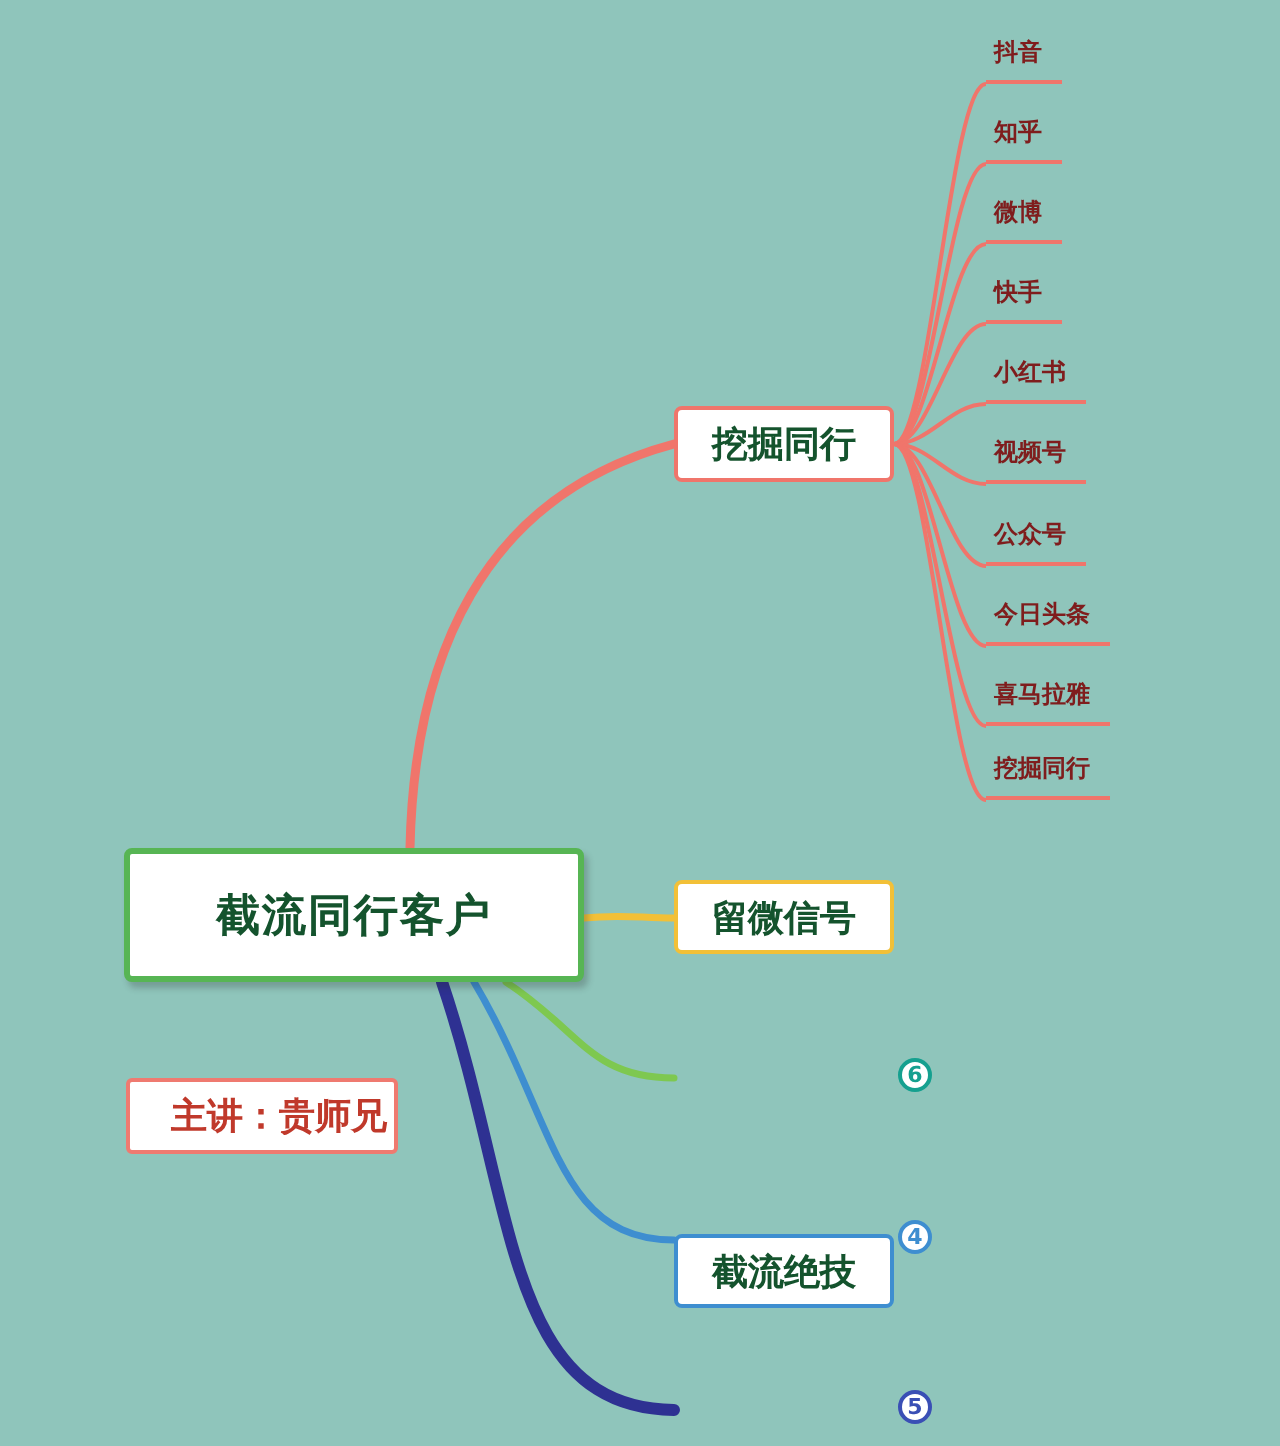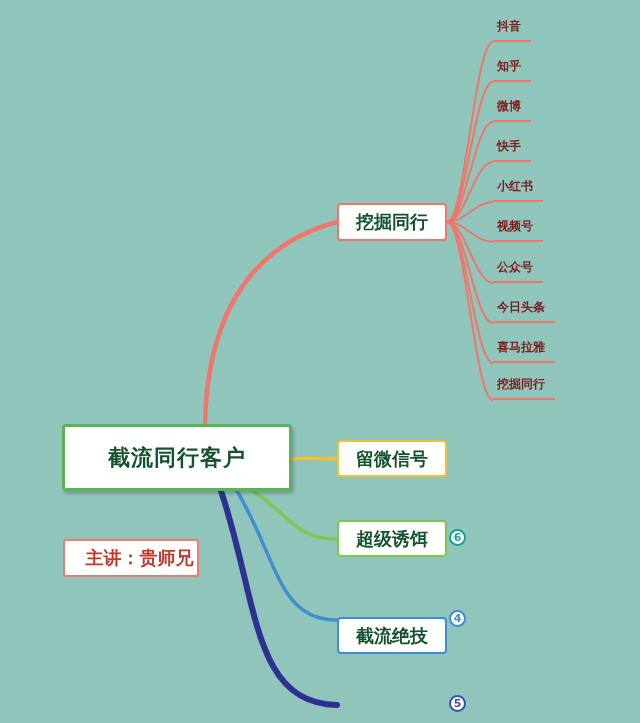--- a/index.html
+++ b/index.html
@@ -96,23 +96,20 @@
   <div class="node presenter">
     <span>主讲：贵师兄</span>
   </div>
 
   <div class="node branch branch-dig">
     <span>挖掘同行</span>
   </div>
   <div class="node branch branch-wechat">
     <span>留微信号</span>
   </div>
-  <div class="node branch branch-bait">
-    <span>超级诱饵</span>
-  </div>
   <div class="node branch branch-skill">
     <span>截流绝技</span>
   </div>
 
   <div class="badge badge-bait">6</div>
   <div class="badge badge-skill">4</div>
   <div class="badge badge-summary">5</div>
 
   <div class="leaf" style="top:14px">抖音</div>
   <div class="leaf" style="top:54px">知乎</div>

